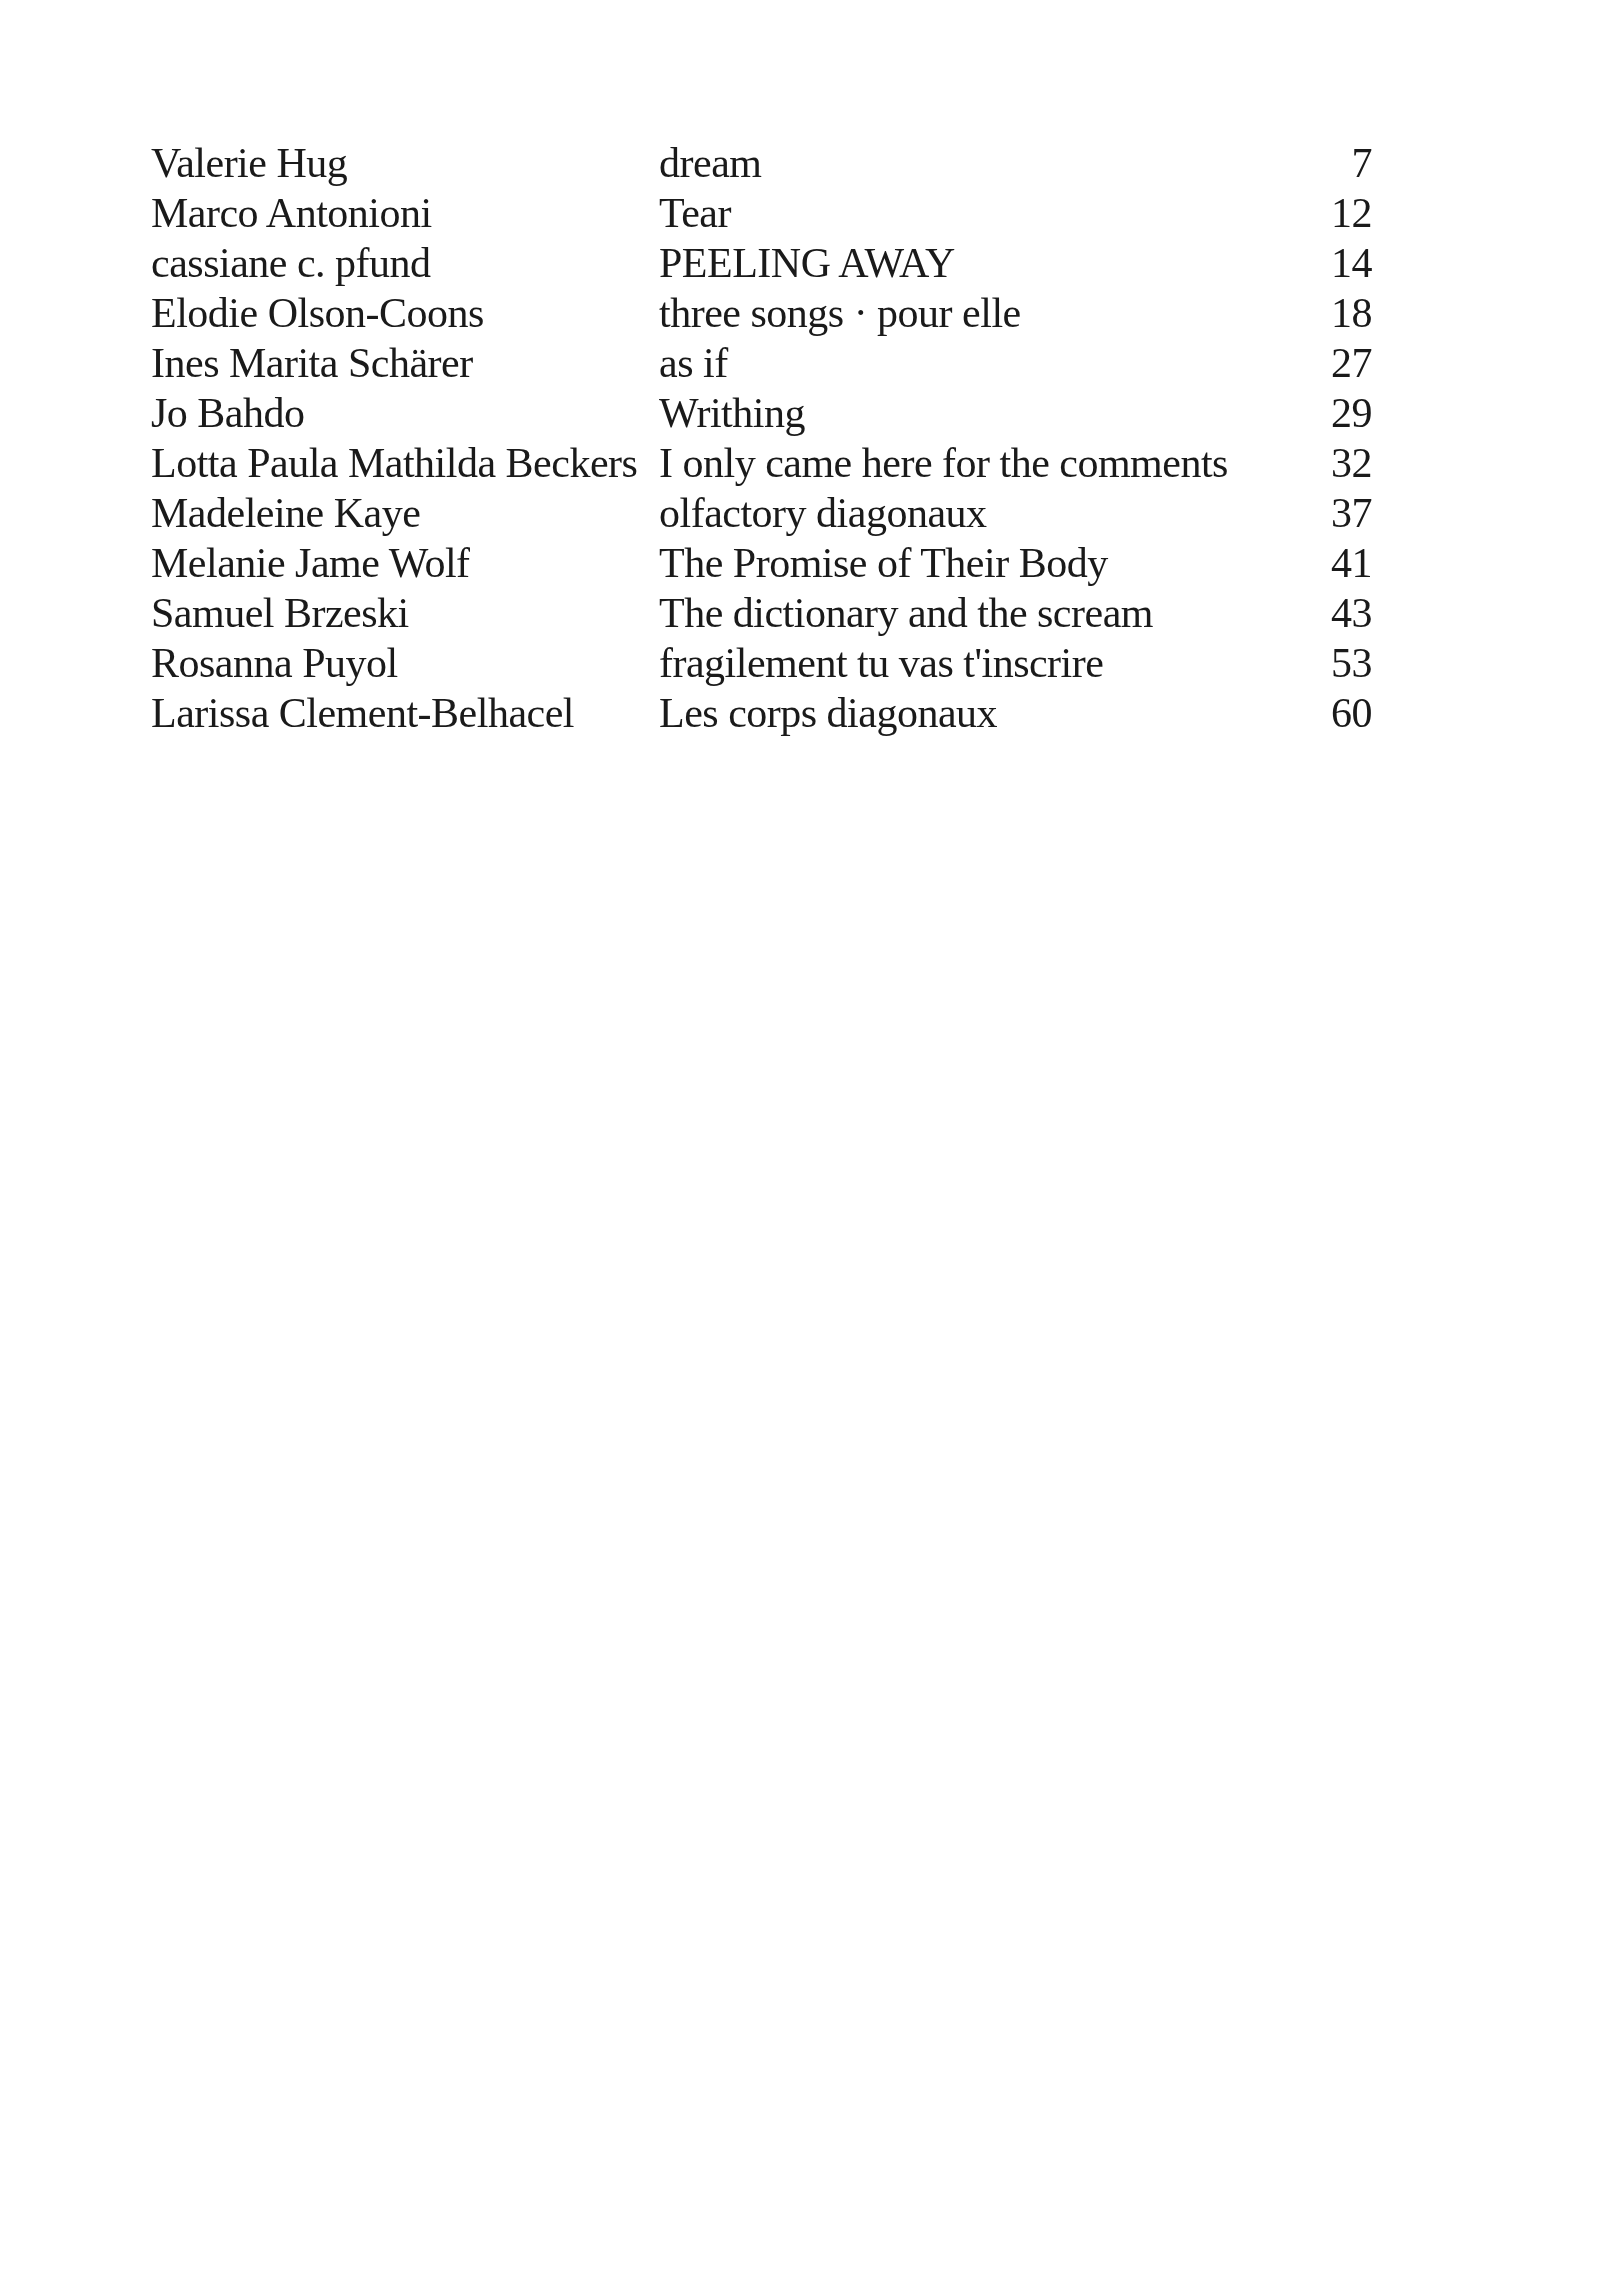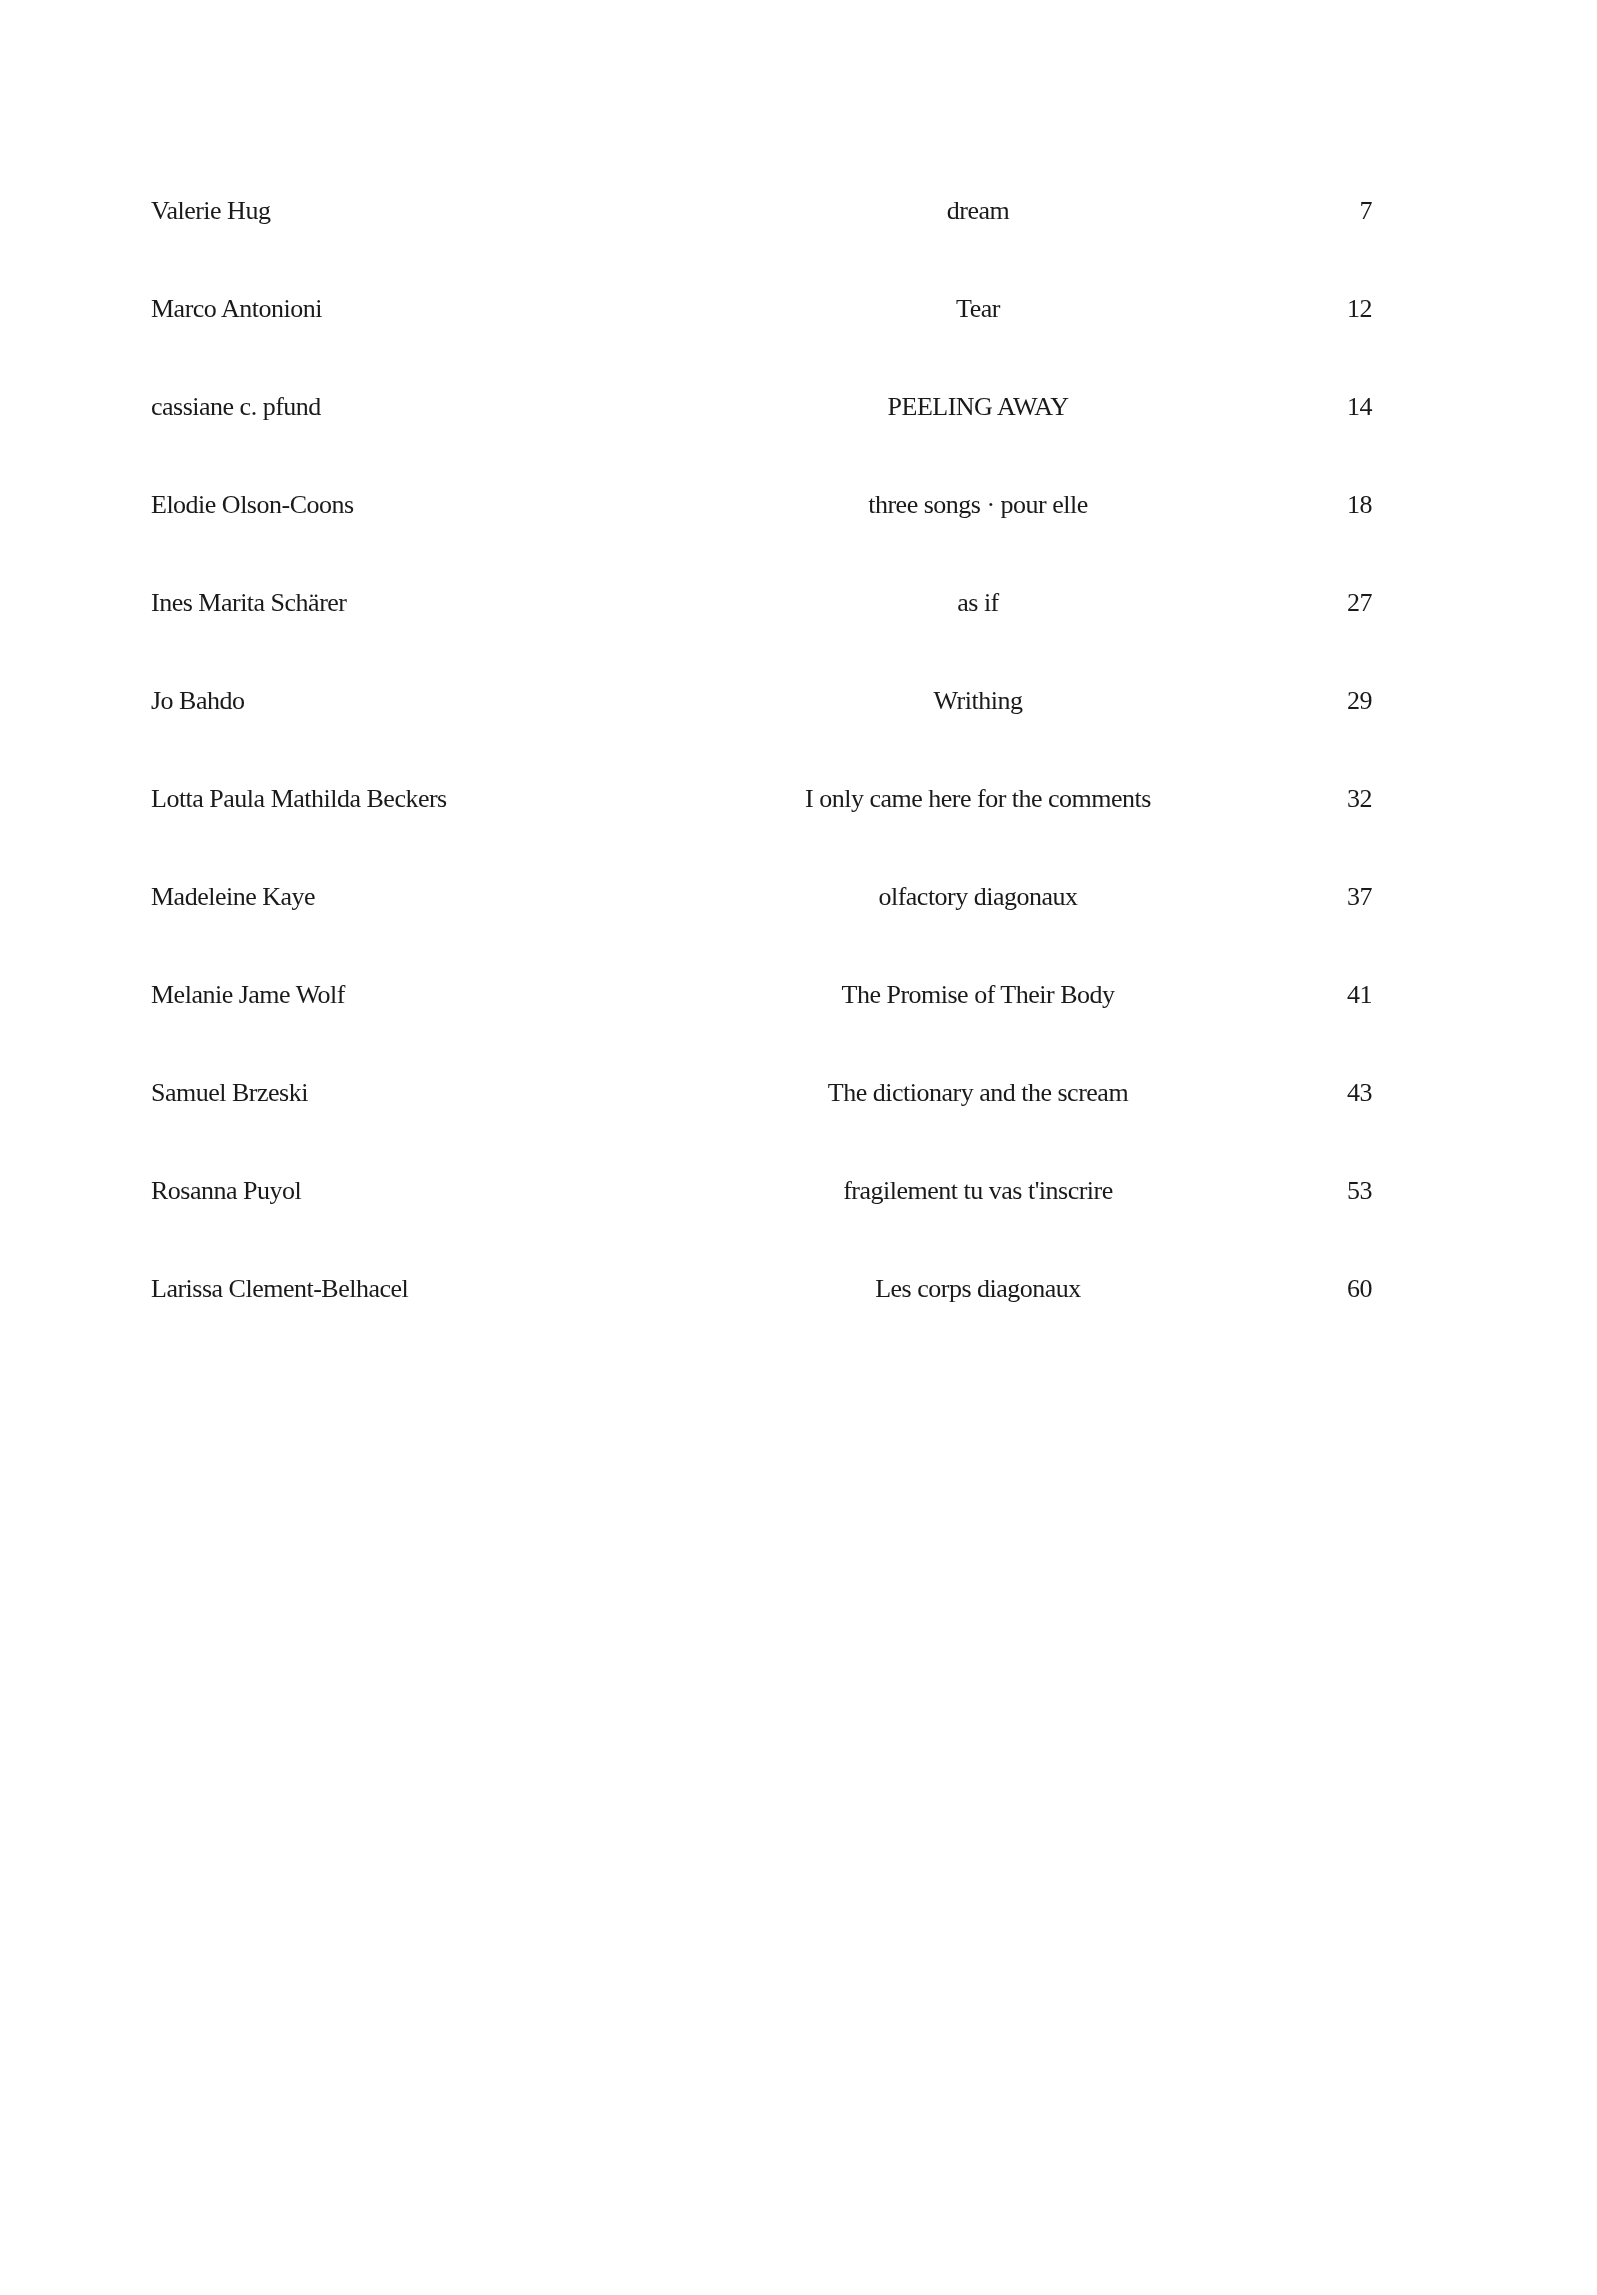--- a/index.html
+++ b/index.html
@@ -18,33 +18,31 @@
     .toc {
       position: absolute;
       left: 151px;
       top: 138px;
       width: 1221px;
     }
     .toc-row {
       display: flex;
       align-items: baseline;
       height: 50px;
-      font-size: 26px;
+      font-size: 42px;
       line-height: 50px;
       letter-spacing: -0.5px;
       white-space: nowrap;
-      margin-top: 48px;
     }
     .toc-author {
       width: 508px;
       flex: 0 0 508px;
     }
     .toc-title {
       flex: 1 1 auto;
-      text-align: center;
     }
     .toc-page {
       flex: 0 0 75px;
       text-align: right;
     }
   </style>
 </head>
 <body>
 
 <div class="toc">

